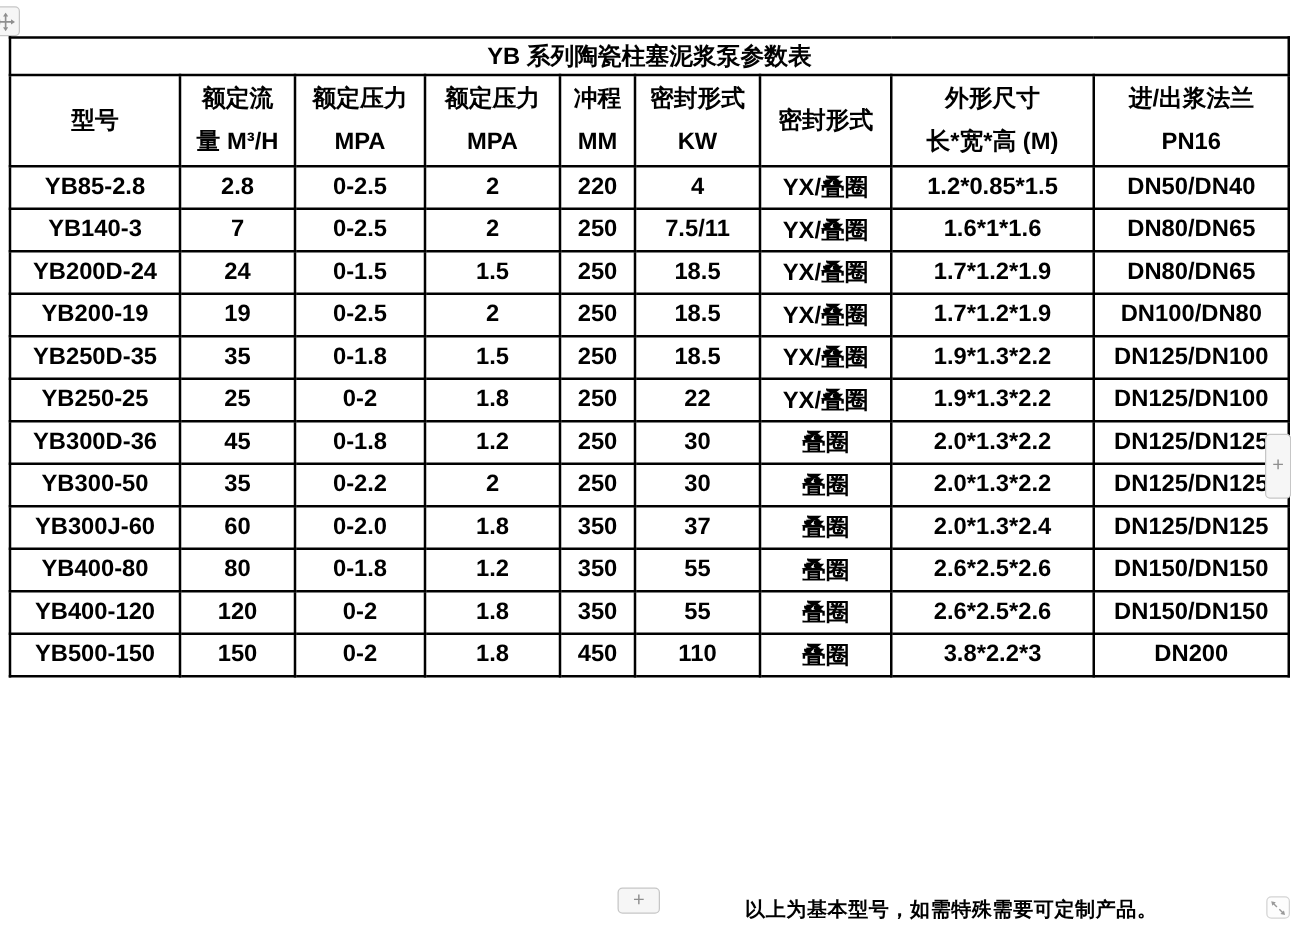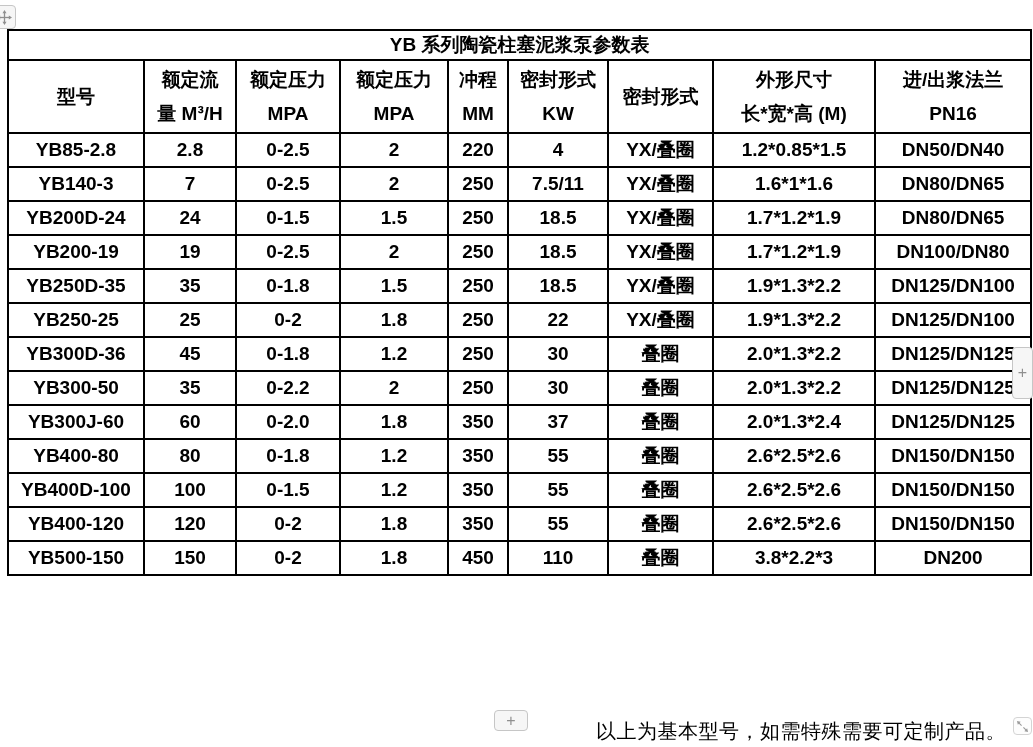--- a/index.html
+++ b/index.html
@@ -60,22 +60,22 @@
     left: 1013px; top: 717px; width: 19px; height: 18px;
     background: #fdfdfd;
     border: 1px solid #d4d4d4;
   }
   .ctl-btn svg { display: block; }
 
   
   .footer-note {
     position: absolute;
     left: 596px; top: 718px;
-    font-size: 20px;
-    font-weight: 400;
+    font-size: 16px;
+    font-weight: 700;
     letter-spacing: 0.5px;
     white-space: nowrap;
     color: #000000;
   }
 </style>
 </head>
 <body>
 
 <button class="ctl-btn move-handle">
   <span>
@@ -230,31 +230,20 @@
         <td>80</td>
         <td>0-1.8</td>
         <td>1.2</td>
         <td>350</td>
         <td>55</td>
         <td>叠圈</td>
         <td>2.6*2.5*2.6</td>
         <td>DN150/DN150</td>
       </tr>
       <tr class="data-row">
-        <td>YB400D-100</td>
-        <td>100</td>
-        <td>0-1.5</td>
-        <td>1.2</td>
-        <td>350</td>
-        <td>55</td>
-        <td>叠圈</td>
-        <td>2.6*2.5*2.6</td>
-        <td>DN150/DN150</td>
-      </tr>
-      <tr class="data-row">
         <td>YB400-120</td>
         <td>120</td>
         <td>0-2</td>
         <td>1.8</td>
         <td>350</td>
         <td>55</td>
         <td>叠圈</td>
         <td>2.6*2.5*2.6</td>
         <td>DN150/DN150</td>
       </tr>

